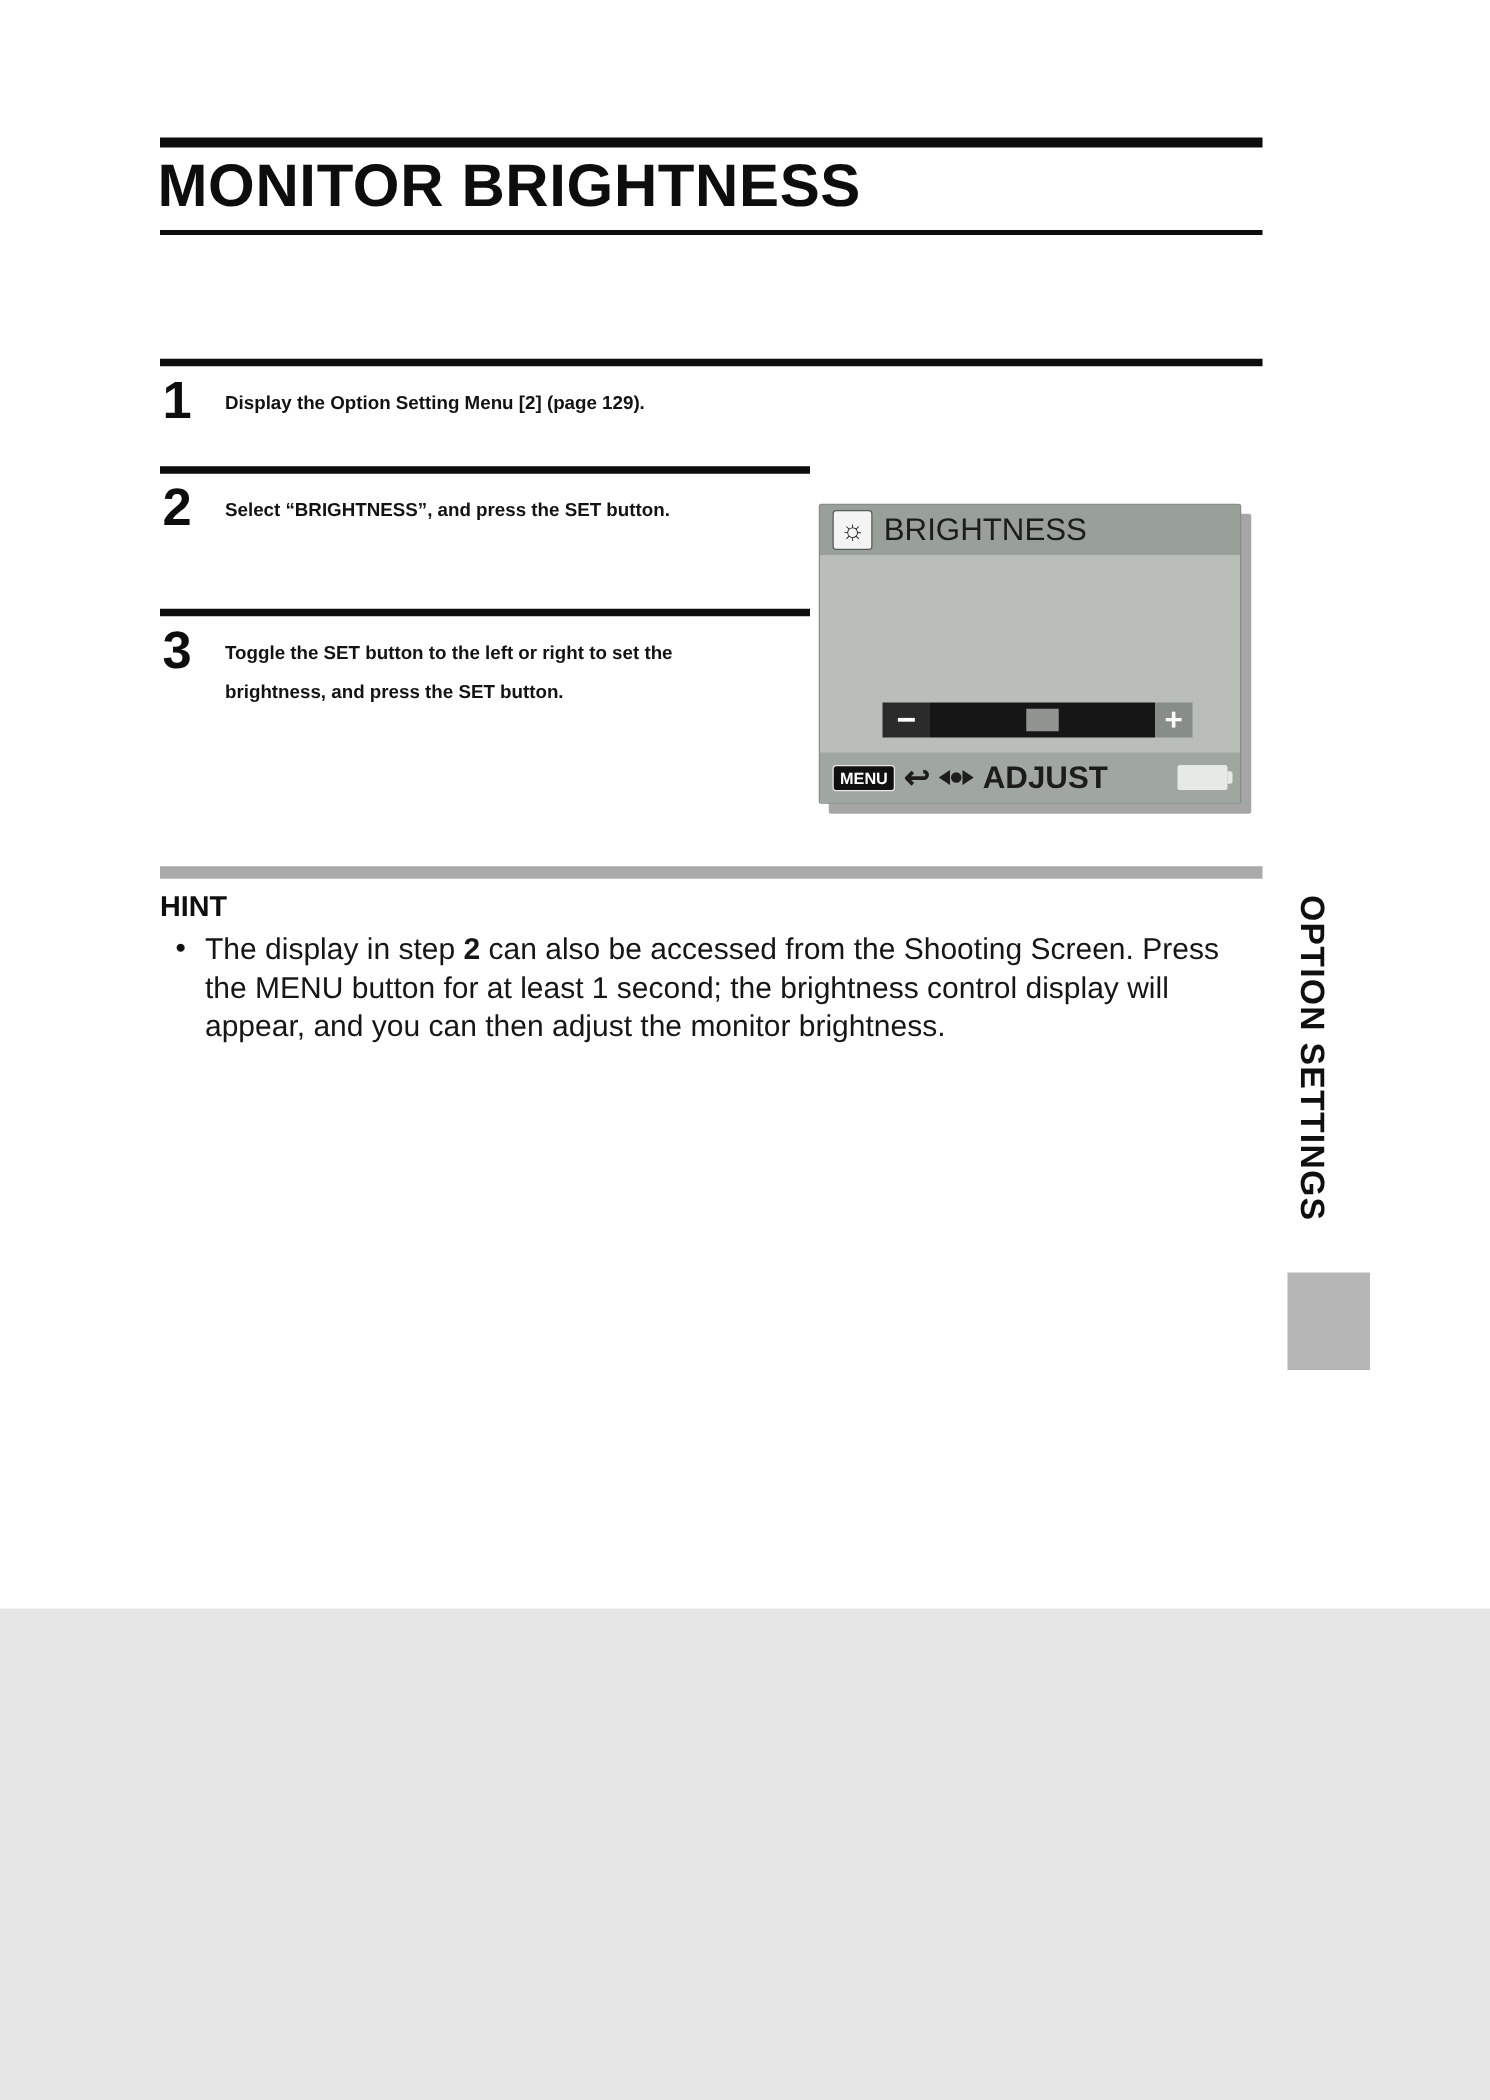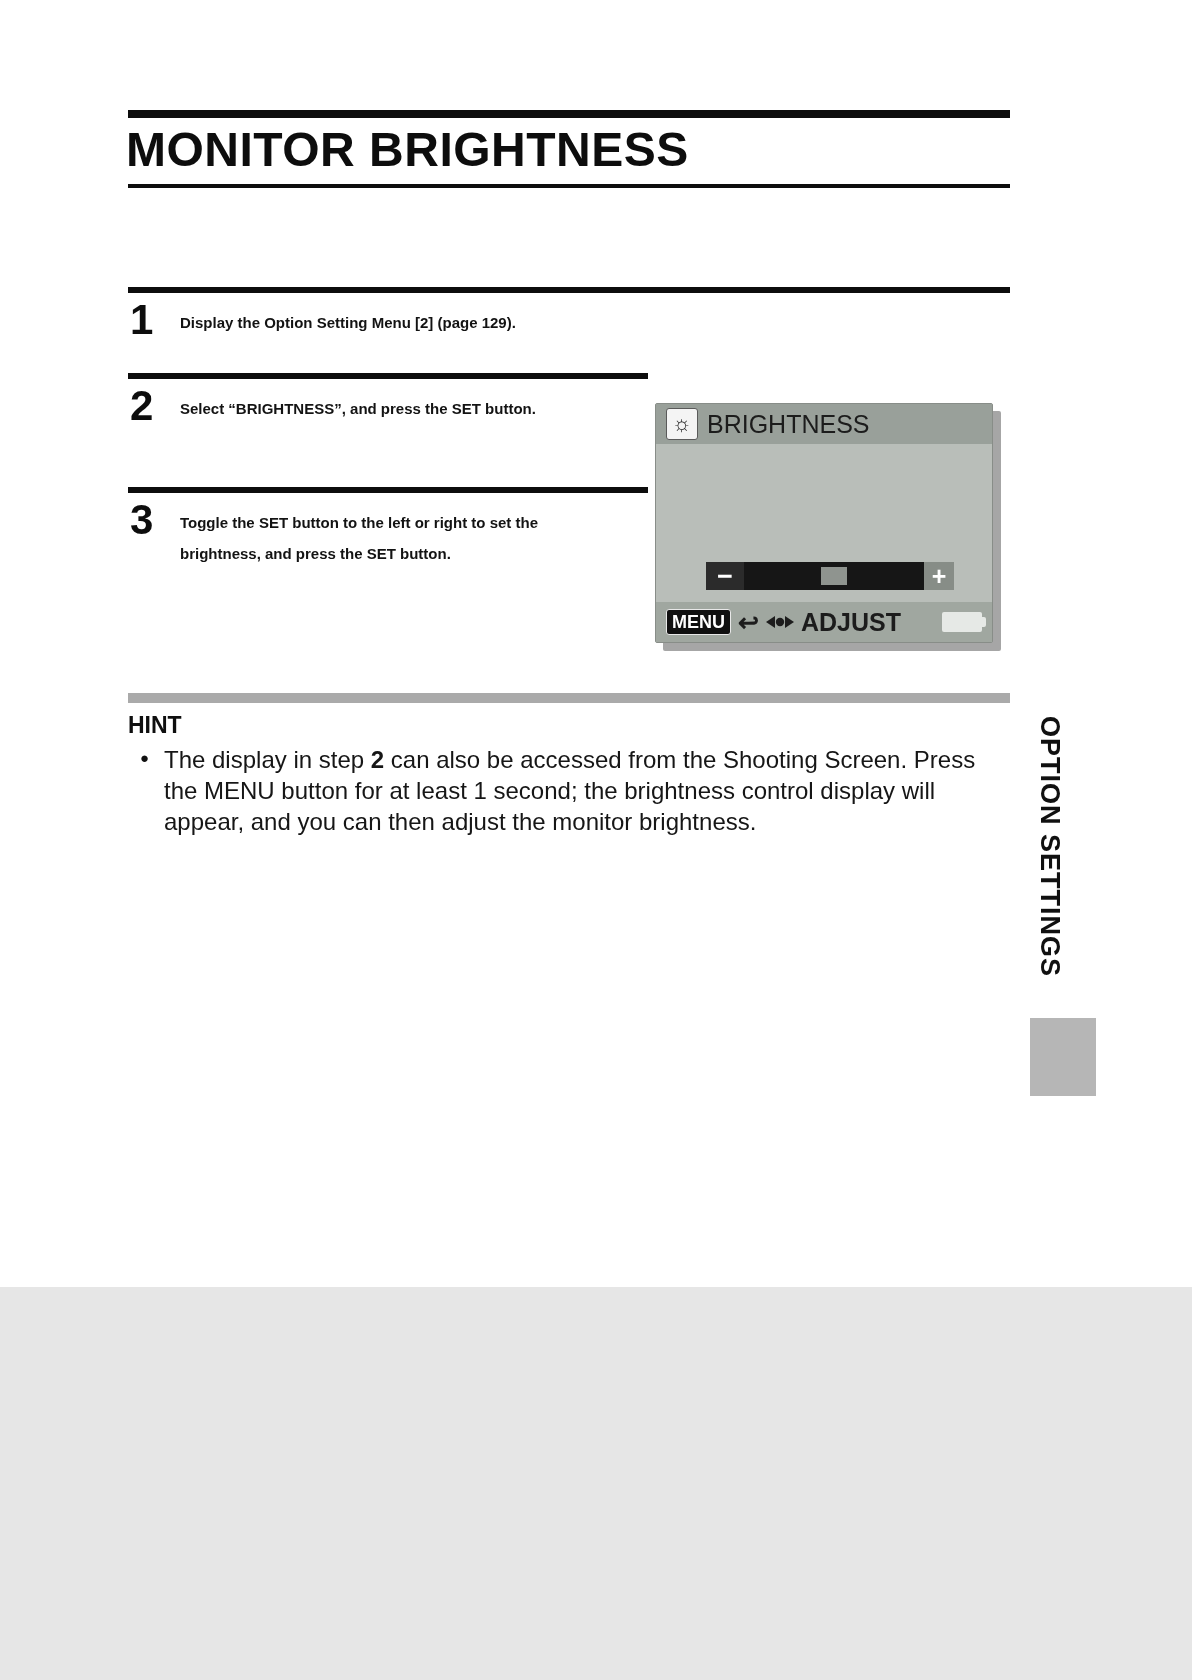--- a/index.html
+++ b/index.html
@@ -41,21 +41,21 @@
   }
   .cam-plus {
     width:30px; background:#878d87; color:#fff; font-size:25px; font-weight:bold;
     display:flex; align-items:center; justify-content:center;
   }
   .cam-footer {
     position:absolute; left:0; right:0; bottom:0; height:40px; background:#a0a7a0;
     display:flex; align-items:center; padding:0 10px; gap:7px;
   }
   .cam-menu {
-    background:#101010; color:#fff; font-size:18px; font-weight:bold;
+    background:#101010; color:#fff; font-size:13px; font-weight:bold;
     padding:3px 5px; border-radius:3px; border:1px solid #e8e8e8; line-height:1;text-align:center;
   }
   .cam-return { font-size:25px; font-weight:bold; color:#1d1d1d; line-height:1; }
   .cam-toggle { display:flex; align-items:center; }
   .cam-adjust { font-size:25px; font-weight:bold; color:#1c1c1c; }
   .cam-spacer { flex:1; }
   .cam-battery { width:40px; height:20px; background:#e6e9e6; border-radius:2px; position:relative; }
   .cam-battery-nub {
     position:absolute; right:-4px; top:5px; width:4px; height:10px; background:#e6e9e6;
     border-radius:0 2px 2px 0;

